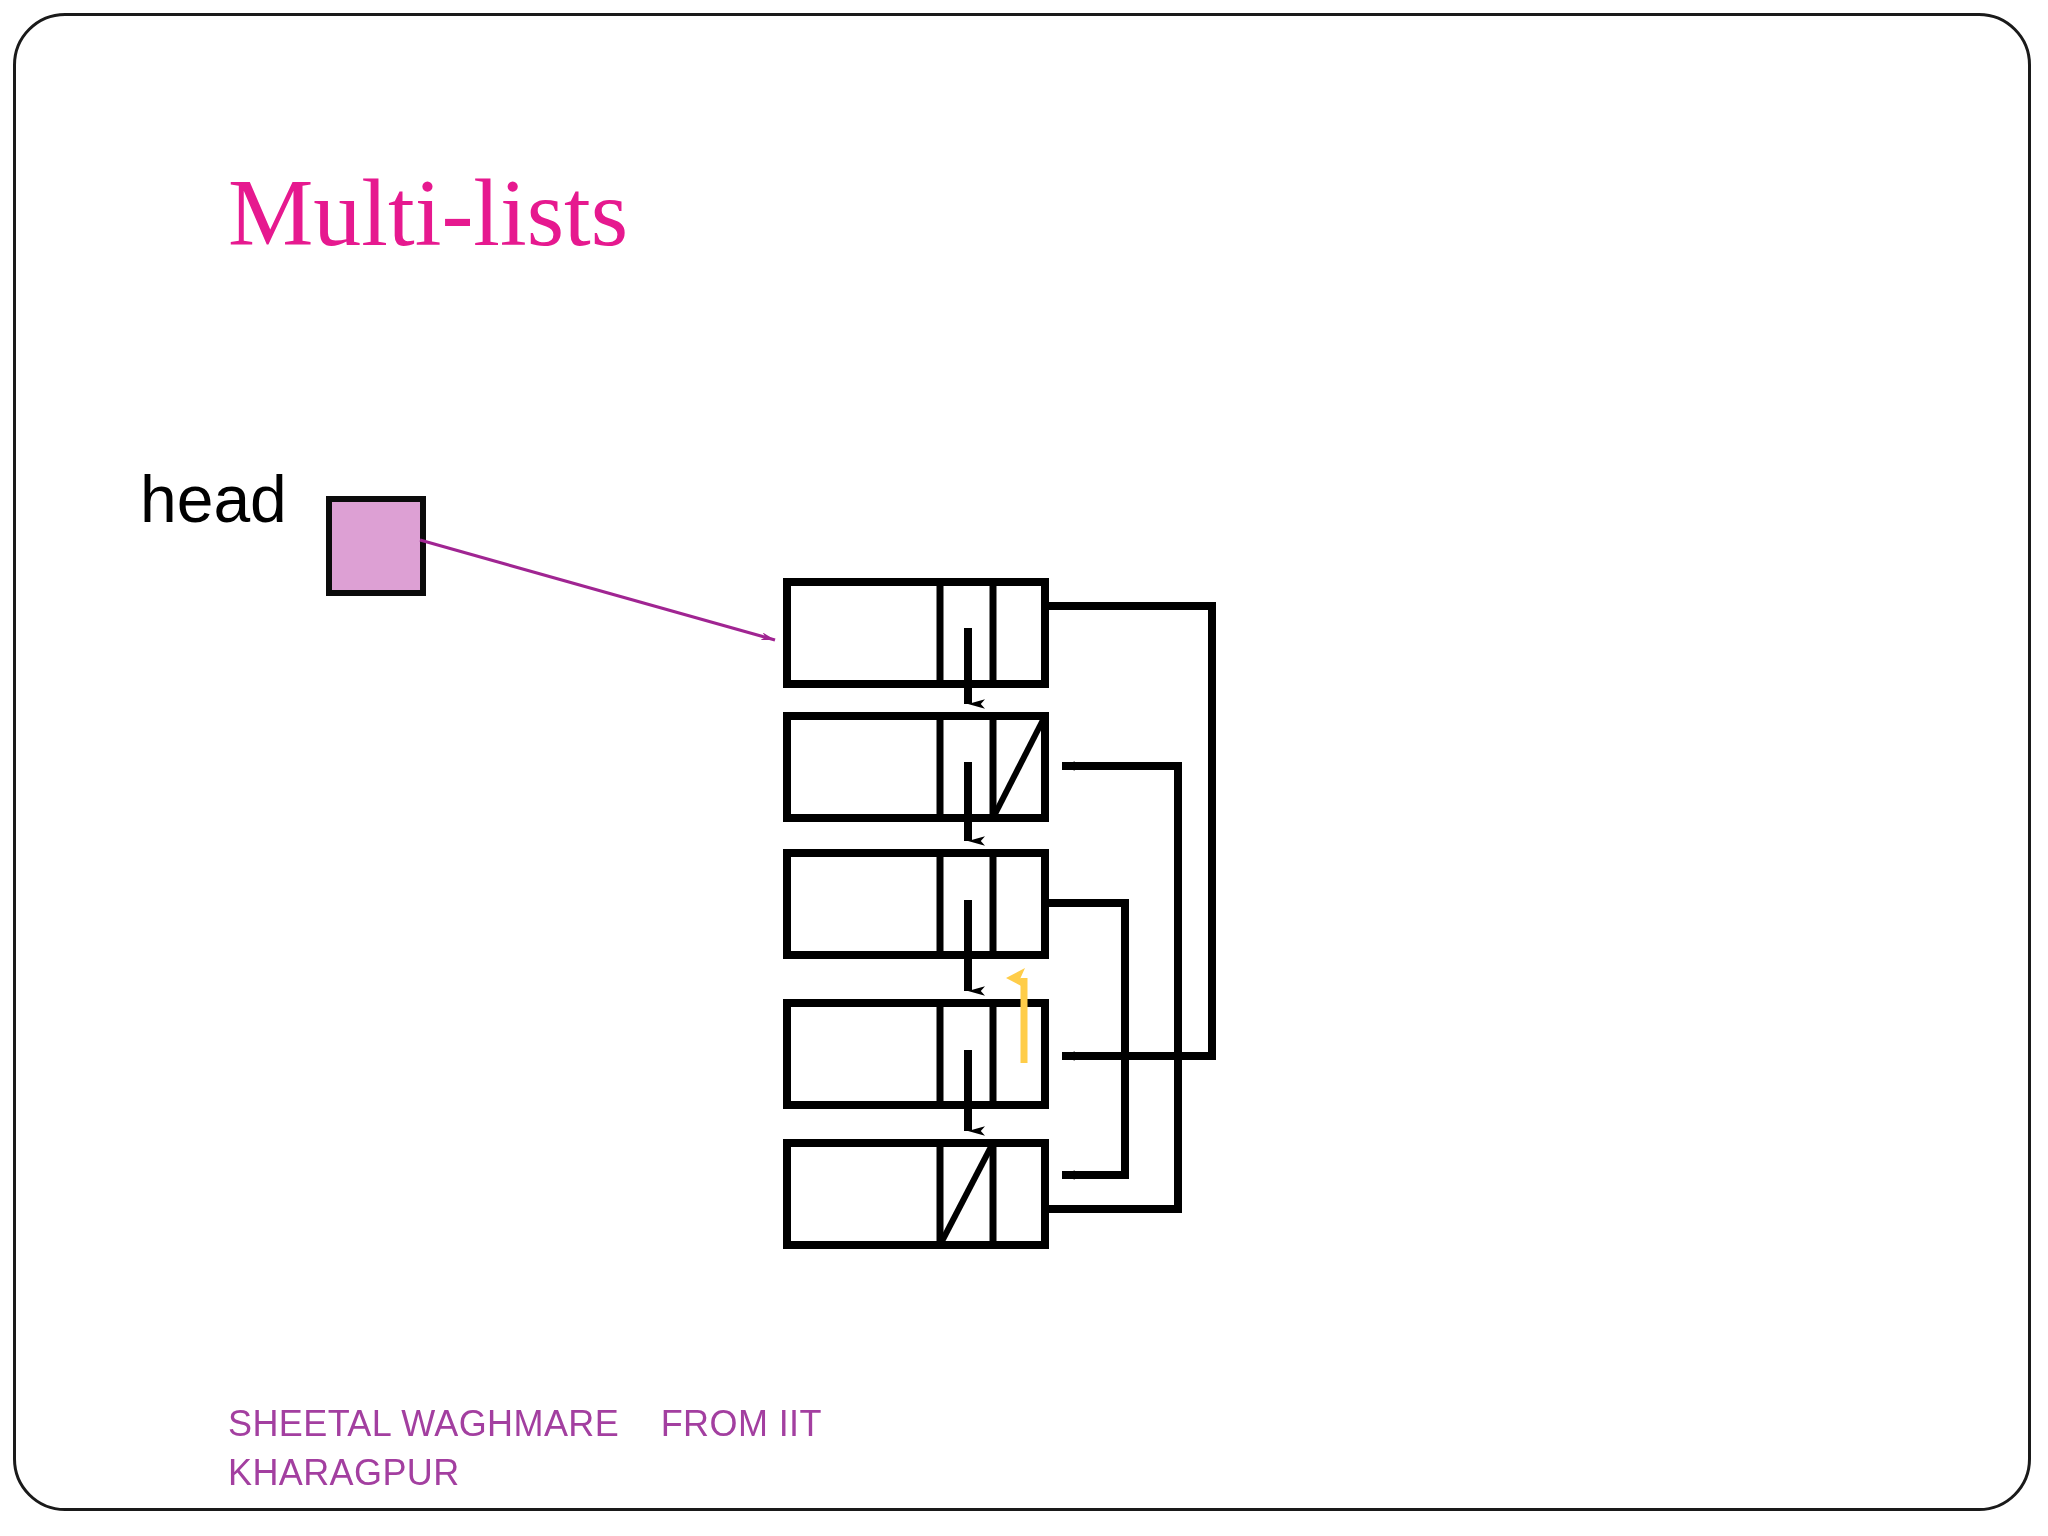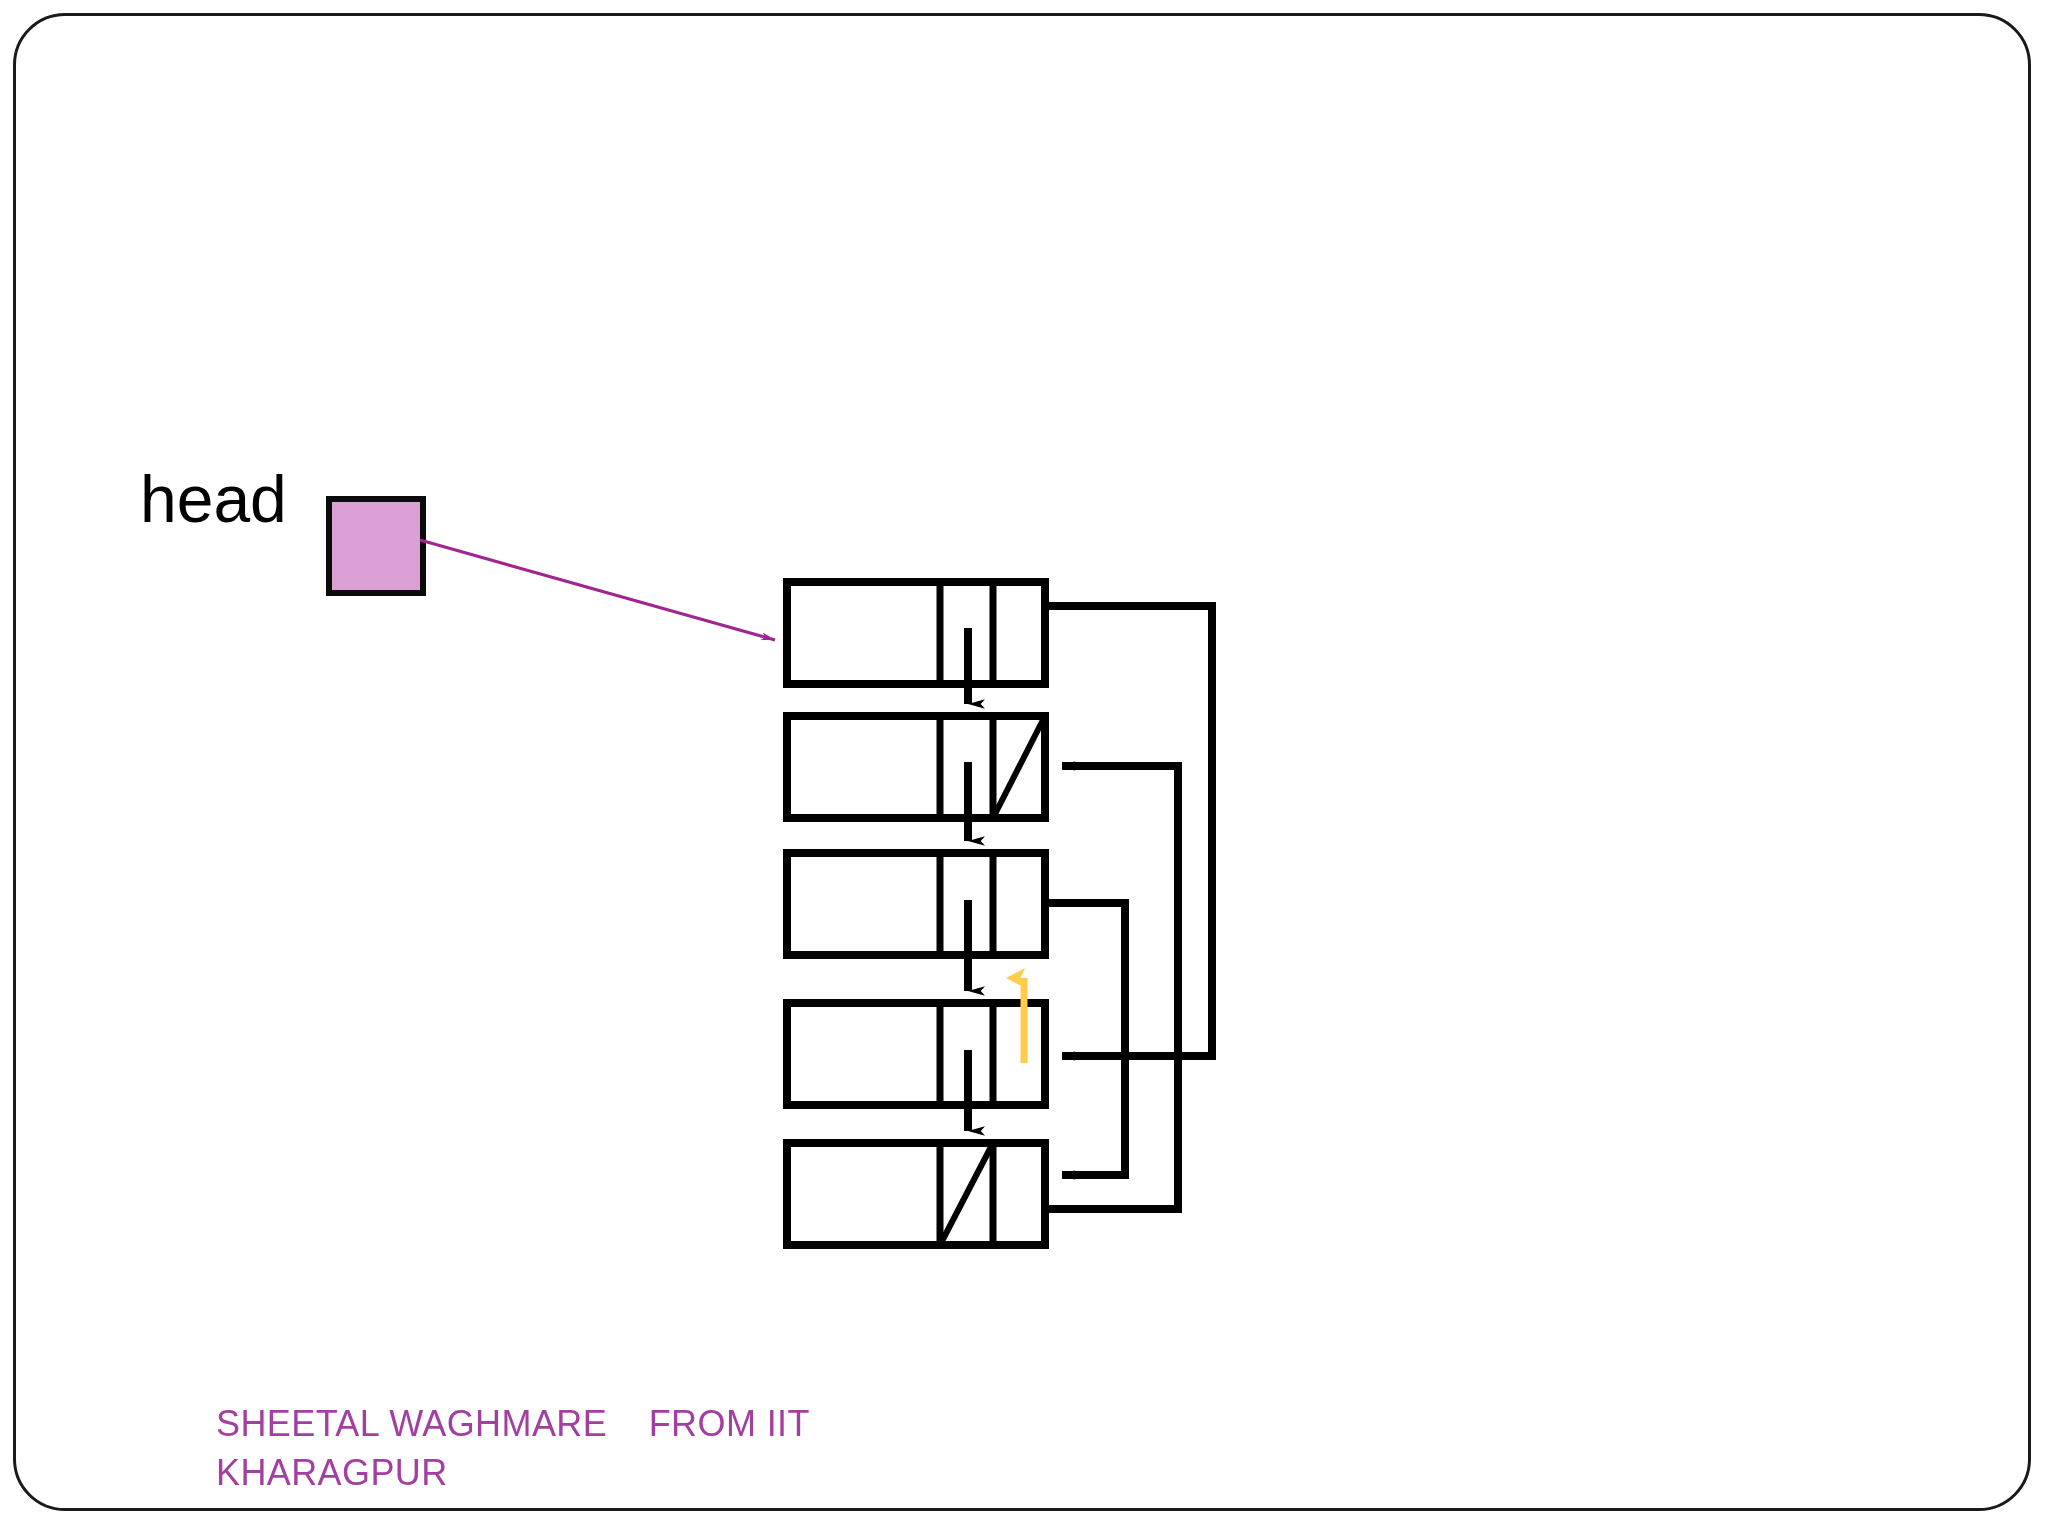--- a/index.html
+++ b/index.html
@@ -78,38 +78,39 @@
     left: 0;
     top: 0;
     width: 2048px;
     height: 1536px;
     pointer-events: none;
   }
 
   
   #footer {
     position: absolute;
-    left: 216px;
+    left: 228px;
     top: 1400px;
     width: 900px;
     font-family: "Liberation Sans", sans-serif;
     font-size: 36px;
     line-height: 1.35;
     color: #A33FA0;
     letter-spacing: 0.4px;
   }
   #footer .seg { white-space: pre; }
 </style>
 </head>
 <body>
 
 <div id="slide">
 
   <div id="slide-border"></div>
 
+  <div id="slide-title">Multi-lists</div>
 
   <div id="head-label">head</div>
 
   <div id="head-box"></div>
 
   <svg id="diagram-svg" viewBox="0 0 2048 1536" xmlns="http://www.w3.org/2000/svg">
 
     <defs>
       <marker id="arrowBlack" markerWidth="16" markerHeight="16" refX="13" refY="5" orient="auto" markerUnits="userSpaceOnUse">
         <path d="M 13 5 L 0 0.2 L 3.4 5 L 0 9.8 Z" fill="#000000"></path>

